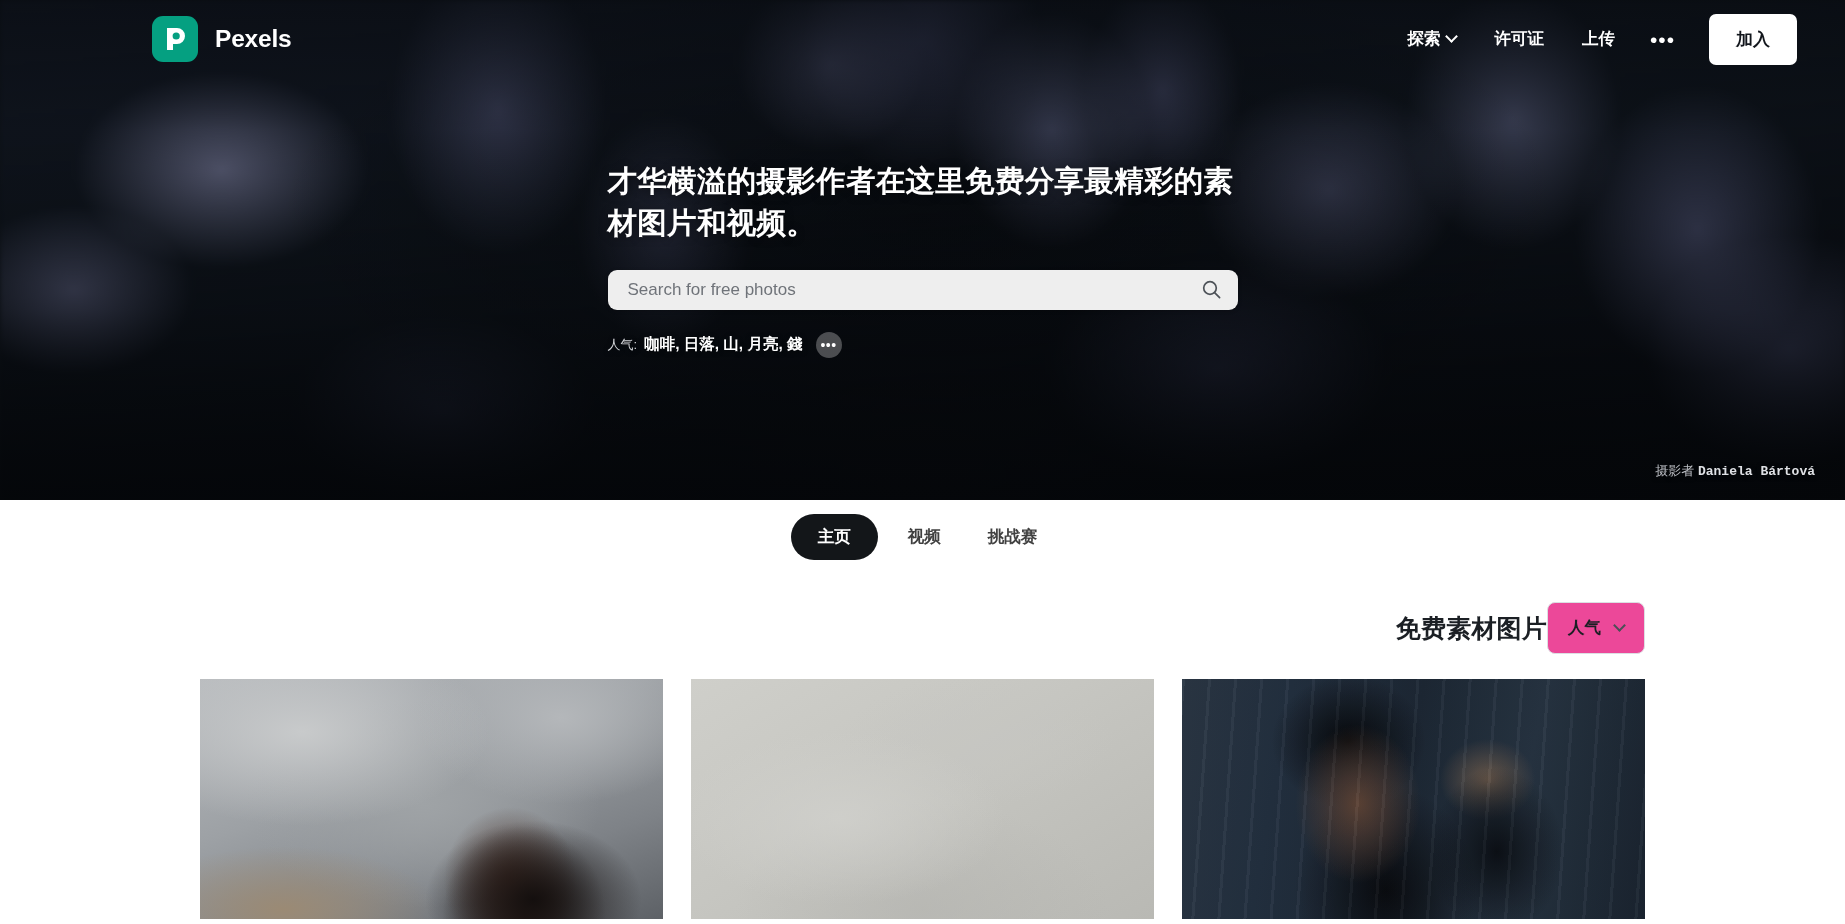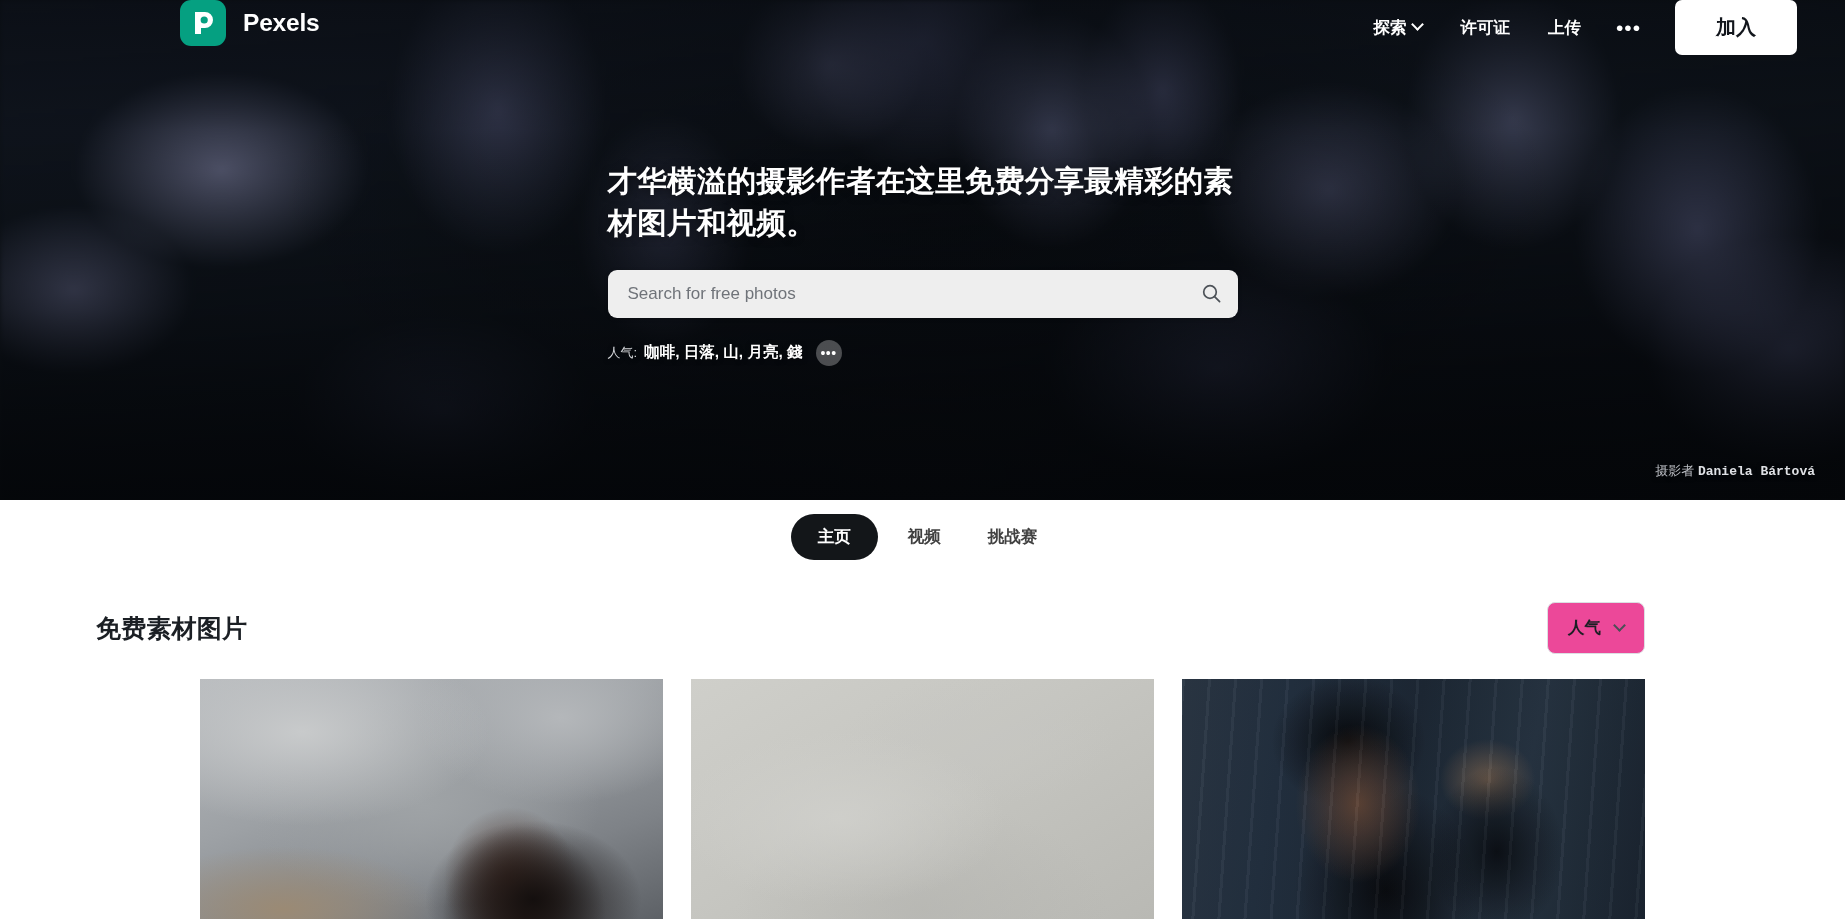--- a/index.html
+++ b/index.html
@@ -51,24 +51,23 @@
       linear-gradient(to bottom, rgba(6,9,13,0.55) 0%, rgba(6,9,13,0.12) 26%, rgba(6,9,13,0.30) 62%, rgba(4,6,9,0.86) 100%),
       radial-gradient(ellipse 900px 420px at 50% 44%, rgba(0,0,0,0.38), rgba(0,0,0,0) 72%);
   }
 
   
   .header {
     position: absolute;
     top: 0; left: 0; right: 0;
     height: 78px;
     display: flex;
-    align-items: flex-start;
+    align-items: center;
     padding: 0 48px 0 152px;
     z-index: 8;
-    margin-left: 28px;
   }
   .brand { display: flex; align-items: center; gap: 17px; cursor: pointer; }
   .brand-mark {
     width: 46px; height: 46px;
     border-radius: 11px;
     background: #05a081;
     display: flex; align-items: center; justify-content: center;
   }
   .brand-name {
     color: #ffffff;
@@ -101,25 +100,25 @@
     font-size: 21px;
     letter-spacing: 1px;
     padding: 6px 16px;
     cursor: pointer;
     line-height: 1;
   }
   .join-btn {
     margin-left: 18px;
     background: #ffffff;
     color: #12161c;
-    font-size: 20px;
+    font-size: 17px;
     font-weight: 700;
     border: none;
     border-radius: 7px;
-    padding: 14px 41px;
+    padding: 14px 27px;
     cursor: pointer;
     font-family: inherit;
   }
 
   
   .hero-inner {
     position: relative;
     z-index: 6;
     width: 630px;
     margin: 0 auto;
@@ -129,21 +128,21 @@
     color: #ffffff;
     font-size: 29.5px;
     font-weight: 700;
     line-height: 1.42;
     letter-spacing: 0.3px;
     text-shadow: 0 1px 10px rgba(0,0,0,0.45);
     margin-bottom: 26px;
   }
   .search-wrap {
     position: relative;
-    height: 48px;
+    height: 40px;
     background: #eeeeee;
     border-radius: 9px;
     display: flex;
     align-items: center;
     box-shadow: 0 1px 4px rgba(0,0,0,0.18);
   }
   .search-input {
     flex: 1;
     height: 100%;
     border: none;
@@ -225,21 +224,21 @@
   .tab.active {
     background: #131619;
     color: #ffffff;
     padding: 12px 27px;
   }
 
   
   .section-head {
     display: flex;
     align-items: center;
-    justify-content: space-between;
+    justify-content: flex-end;
     padding: 34px 200px 0 96px;
   }
   .section-title {
     font-size: 25px;
     font-weight: 700;
     color: #1b1f24;
     letter-spacing: 0.2px;
   }
   .sort-select {
     border: 1px solid #dcdfe3;

